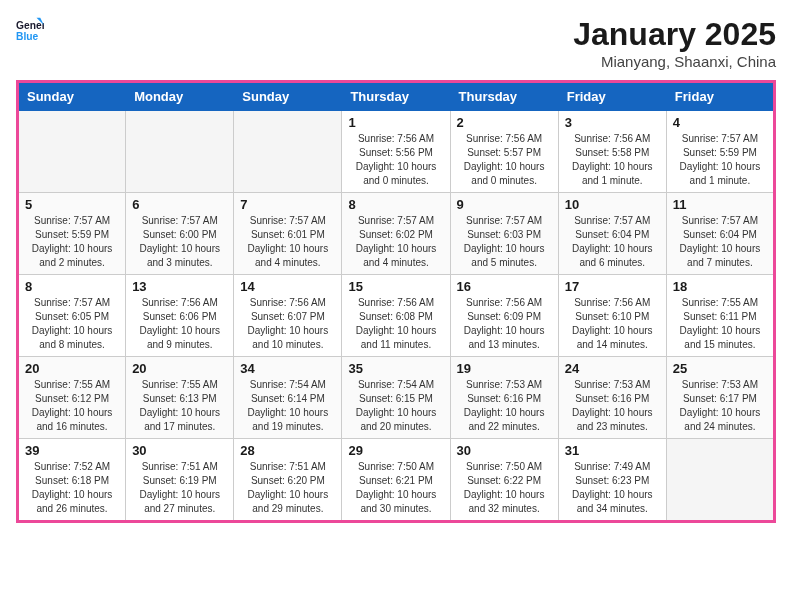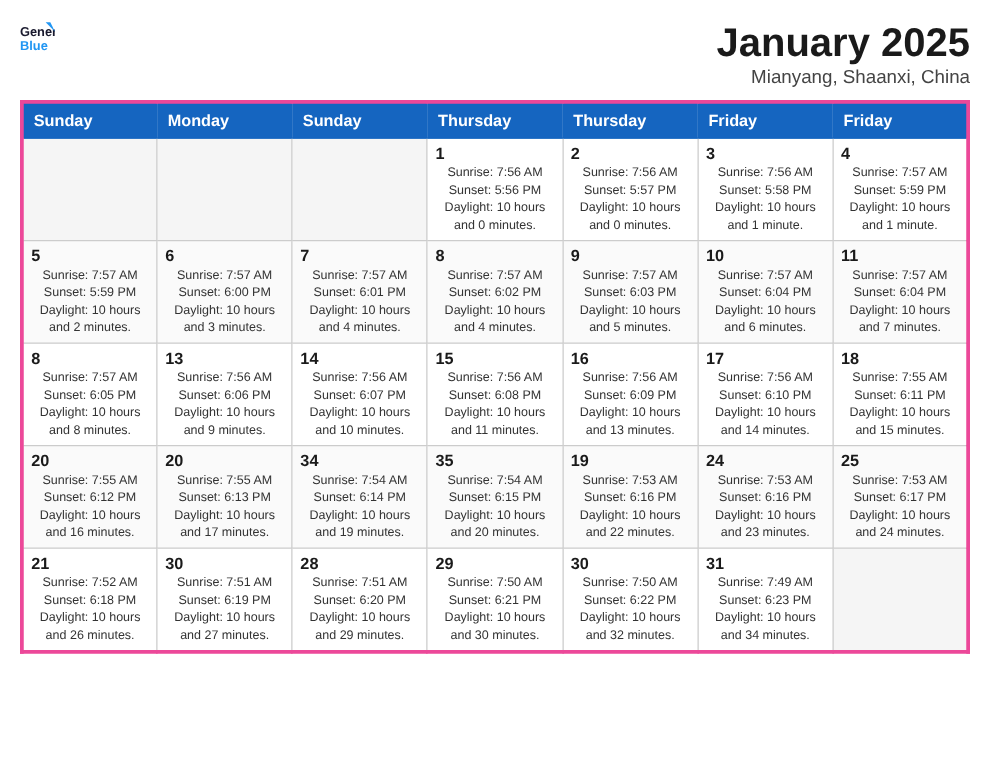--- a/index.html
+++ b/index.html
@@ -289,21 +289,21 @@
         <td>
           <div class="day-number">25</div>
           <div class="day-info" style="white-space: pre-line;">Sunrise: 7:53 AM
 Sunset: 6:17 PM
 Daylight: 10 hours
 and 24 minutes.</div>
         </td>
       </tr>
       <tr>
         <td>
-          <div class="day-number">21</div>
+          <div class="day-number">39</div>
           <div class="day-info" style="white-space: pre-line;">Sunrise: 7:52 AM
 Sunset: 6:18 PM
 Daylight: 10 hours
 and 26 minutes.</div>
         </td>
         <td>
           <div class="day-number">30</div>
           <div class="day-info" style="white-space: pre-line;">Sunrise: 7:51 AM
 Sunset: 6:19 PM
 Daylight: 10 hours

